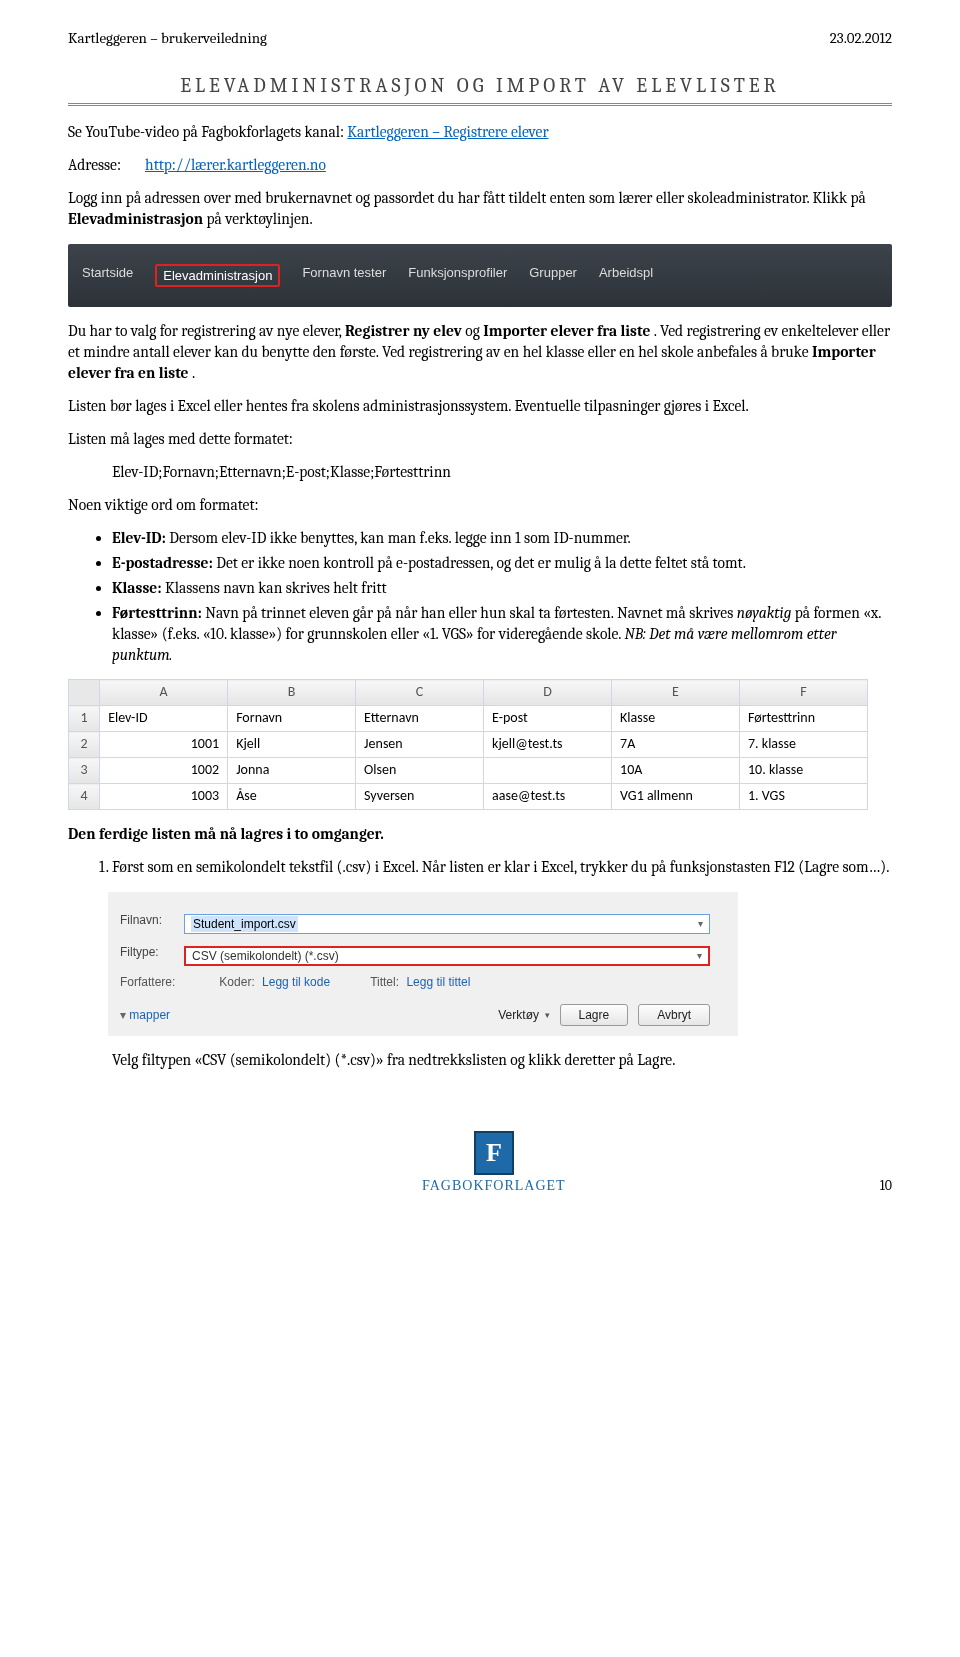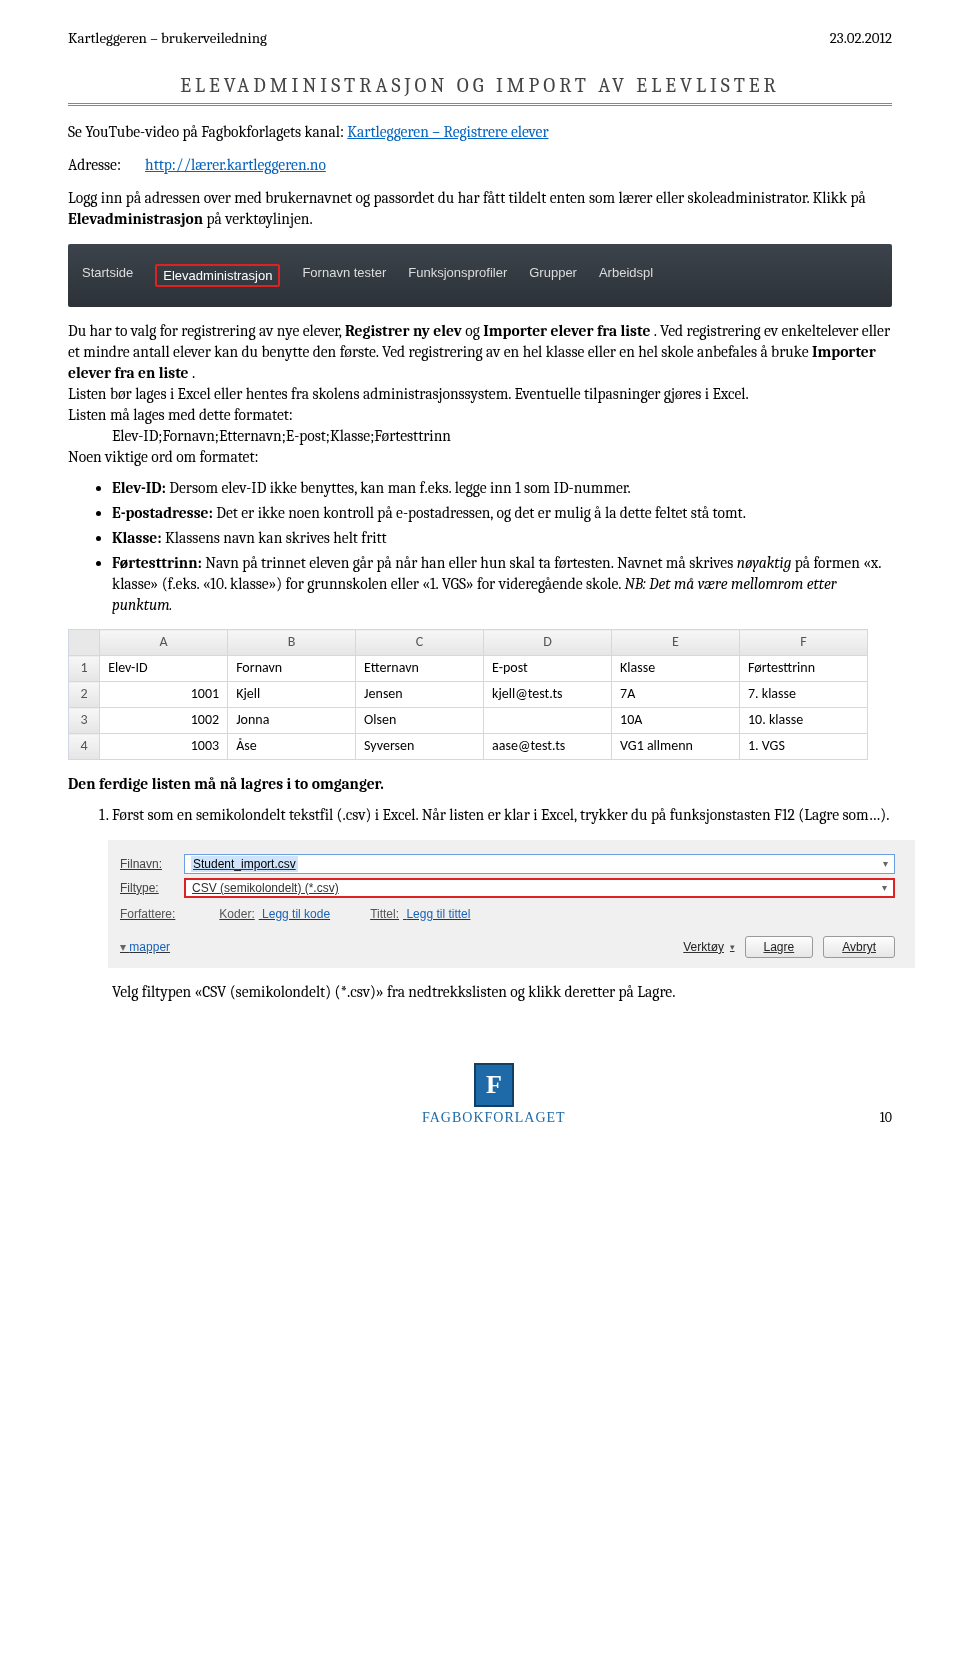--- a/index.html
+++ b/index.html
@@ -24,21 +24,21 @@
     letter-spacing: 4px;
     font-weight: normal;
     color: #444;
     margin: 24px 0 4px 0;
   }
   .title-rule {
     border: none;
     border-top: 3px double #888;
     margin-bottom: 16px;
   }
-  .p { margin: 0 0; }
+  .p { margin: 12px 0; }
   a { color: #0563C1; text-decoration: underline; }
   .row-inline { display: flex; gap: 24px; margin: 12px 0; }
   .bold { font-weight: bold; }
   .italic { font-style: italic; }
 
   
   .navbar {
     background: linear-gradient(#3c434a,#2c3238);
     color: #ddd;
     padding: 20px 14px;
@@ -92,38 +92,38 @@
   .excel td.num { text-align: right; }
 
   ol.numlist { margin: 10px 0 14px 44px; }
   ol.numlist li { margin: 4px 0; }
 
   
   .savebox {
     background: #f0f0f0;
     font-family: "Segoe UI", Tahoma, sans-serif;
     font-size: 12px;
-    padding: 10px 20px 10px 12px;
+    padding: 10px 28px 10px 12px;
     margin: 10px 0 14px 40px;
     color: #333;
-    width: 807px;
-    text-decoration: underline;
+    width: 630px;
   }
   .sb-row { display: flex; align-items: center; gap: 8px; margin: 4px 0; }
   .sb-label { width: 56px; color: #444; }
   .sb-input {
     flex: 1;
     background: #fff;
     border: 1px solid #a8b8cc;
     padding: 2px 6px;
     font-size: 12px;
     height: 20px;
     display: flex;
     align-items: center;
     position: relative;
+    margin-top: 8px;
   }
   .sb-input.sel { border: 1px solid #6aa0e0; }
   .sb-input .seltext { background: #cfe4fb; color: #000; padding: 0 2px; }
   .sb-input.red { border: 2px solid #d22; }
   .sb-drop::after {
     content: "▾";
     position: absolute;
     right: 6px;
     color: #666;
     font-size: 10px;

